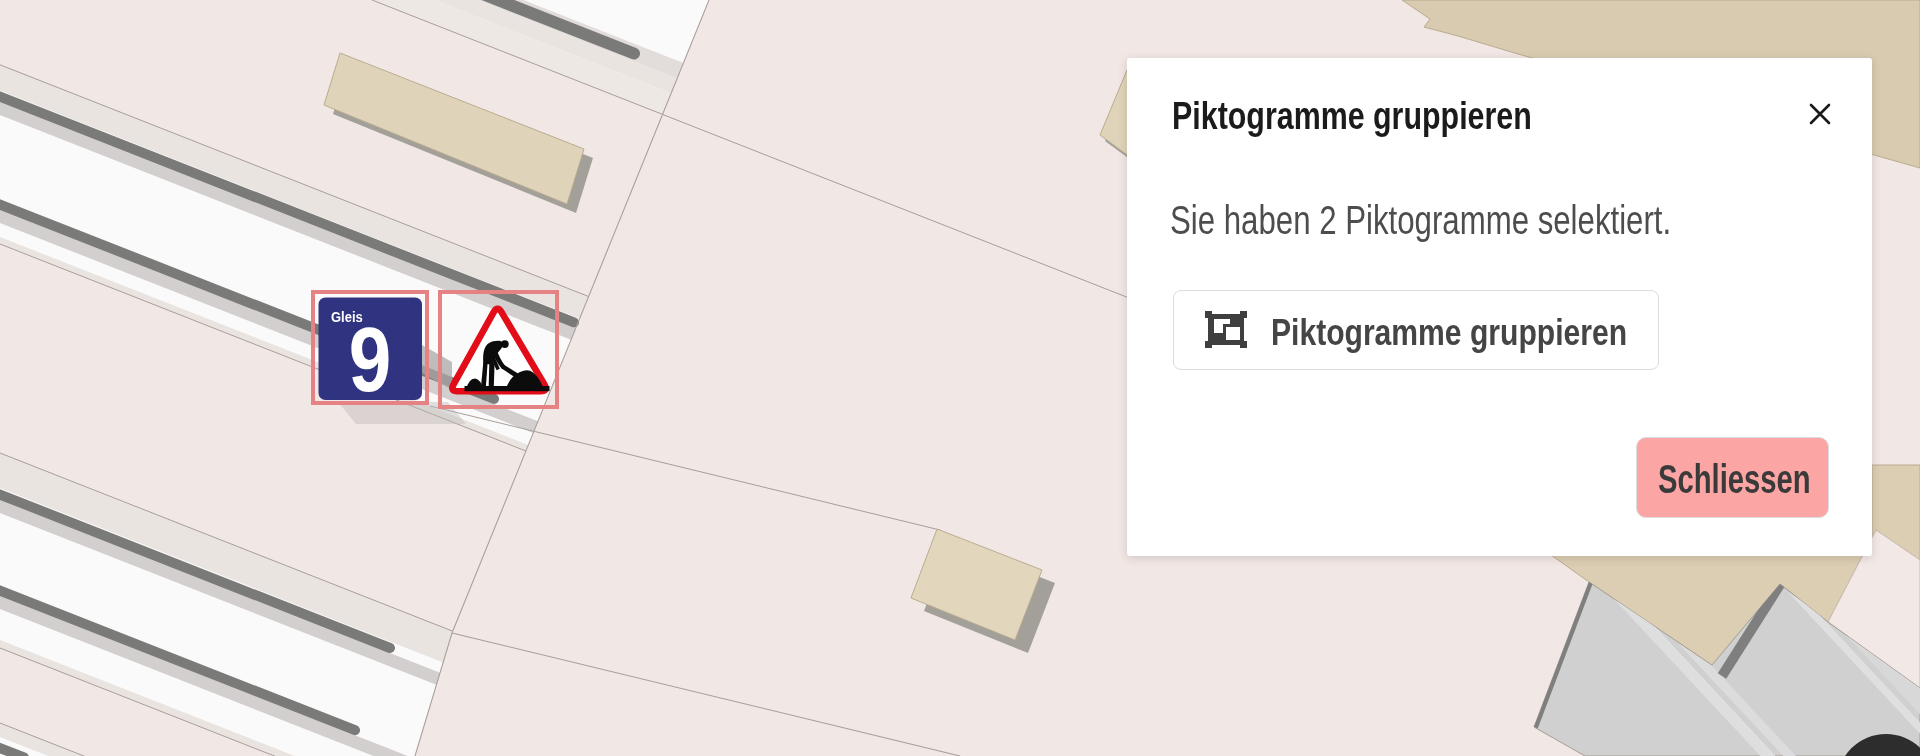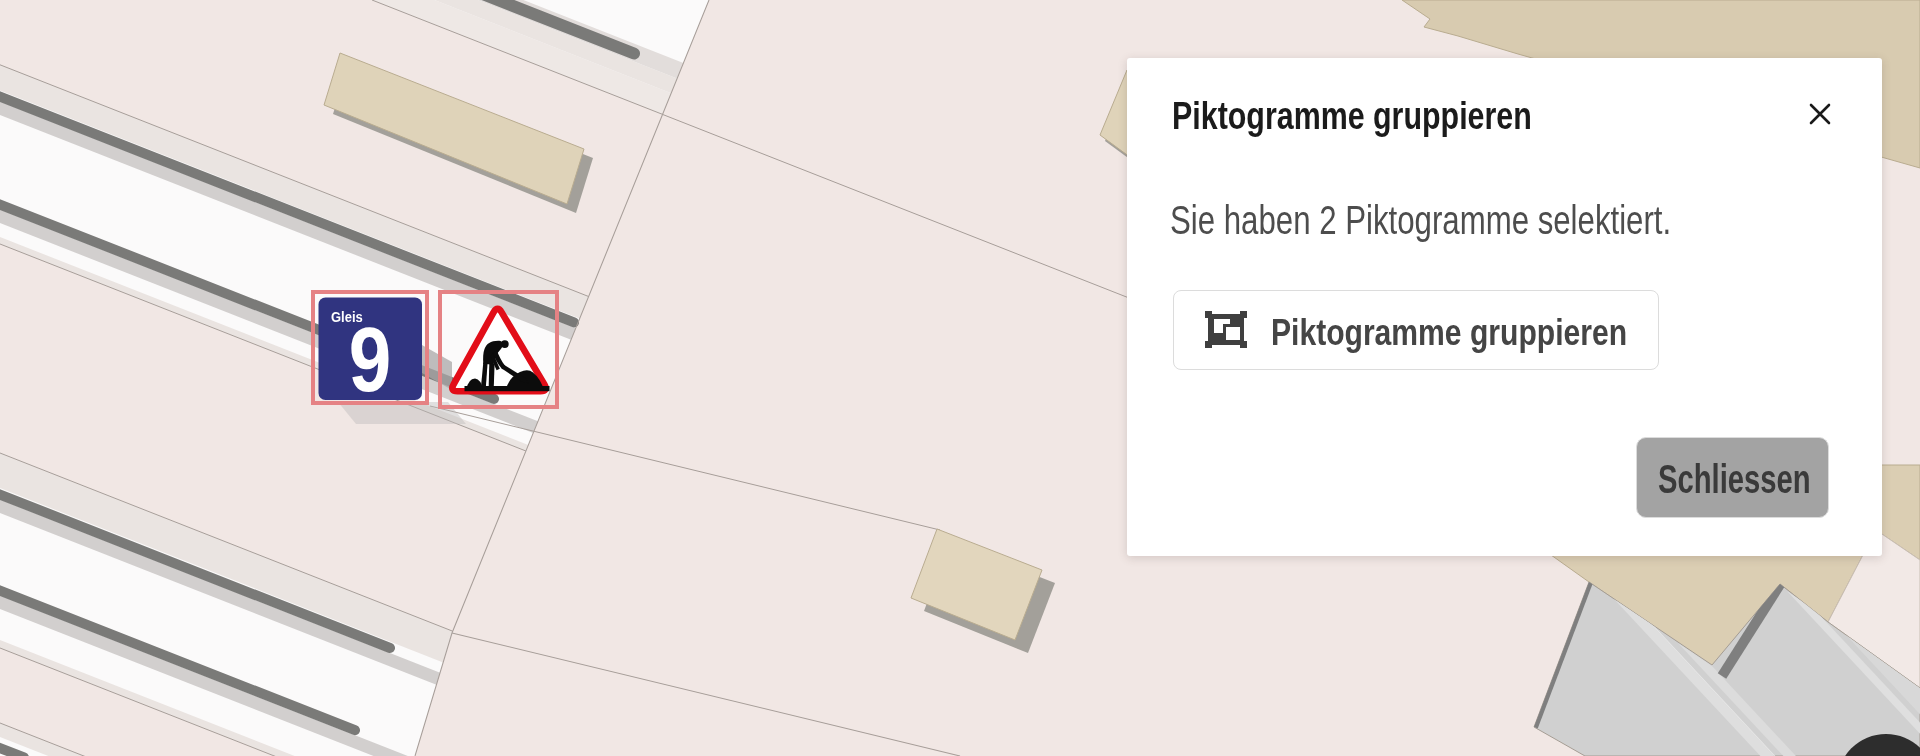--- a/index.html
+++ b/index.html
@@ -1,32 +1,32 @@
 <!DOCTYPE html>
 <html><head>
 <meta charset="utf-8">
 <style>
   html,body { margin:0; padding:0; width:1920px; height:756px; overflow:hidden;
                font-family:"Liberation Sans", sans-serif; }
   .stage { position:relative; width:1920px; height:756px; }
   .modal { position:absolute; left:1127px; top:58px; width:745px; height:498px;
             background:#ffffff; border-radius:3px;
-            box-shadow:0 2px 10px rgba(70,50,50,0.18);padding-left:10px; }
+            box-shadow:0 2px 10px rgba(70,50,50,0.18); }
   .mtitle { position:absolute; left:45px; top:37px; font-size:38px; font-weight:bold;
              color:#1b1b1b; transform:scaleX(0.80); transform-origin:0 0; white-space:nowrap; }
   .mclose { position:absolute; left:681px; top:44px; width:24px; height:24px; }
   .mbody  { position:absolute; left:43px; top:140px; font-size:40px; color:#4d4d4d;
              transform:scaleX(0.78); transform-origin:0 0; white-space:nowrap; }
   .btn1   { position:absolute; left:46px; top:232px; width:486px; height:80px;
              border:1.5px solid #dcdcdc; border-radius:8px; background:#fff; box-sizing:border-box; }
   .btn1 svg { position:absolute; left:31px; top:20px; }
   .btn1 span { position:absolute; left:97px; top:21px; font-size:37px; font-weight:bold; color:#454545;
              transform:scaleX(0.813); transform-origin:0 0; white-space:nowrap; }
   .btn2   { position:absolute; left:509px; top:379px; width:193px; height:81px;
-             border:1.5px solid #dcdcdc; border-radius:10px; background:#a3a3a3; box-sizing:border-box; }
+             border:1.5px solid #dcdcdc; border-radius:10px; background:#fca5a5; box-sizing:border-box; }
   .btn2 span { position:absolute; left:21px; top:19px; font-size:40px; font-weight:bold; color:#3a3a3a;
              transform:scaleX(0.73); transform-origin:0 0; white-space:nowrap; }
 </style>
 </head>
 <body>
 <div class="stage">
 <svg width="1920" height="756" viewBox="0 0 1920 756" xmlns="http://www.w3.org/2000/svg" style="position:absolute;top:0;left:0">
 
 <rect x="0" y="0" width="1920" height="756" fill="#f1e7e4"></rect>
 

